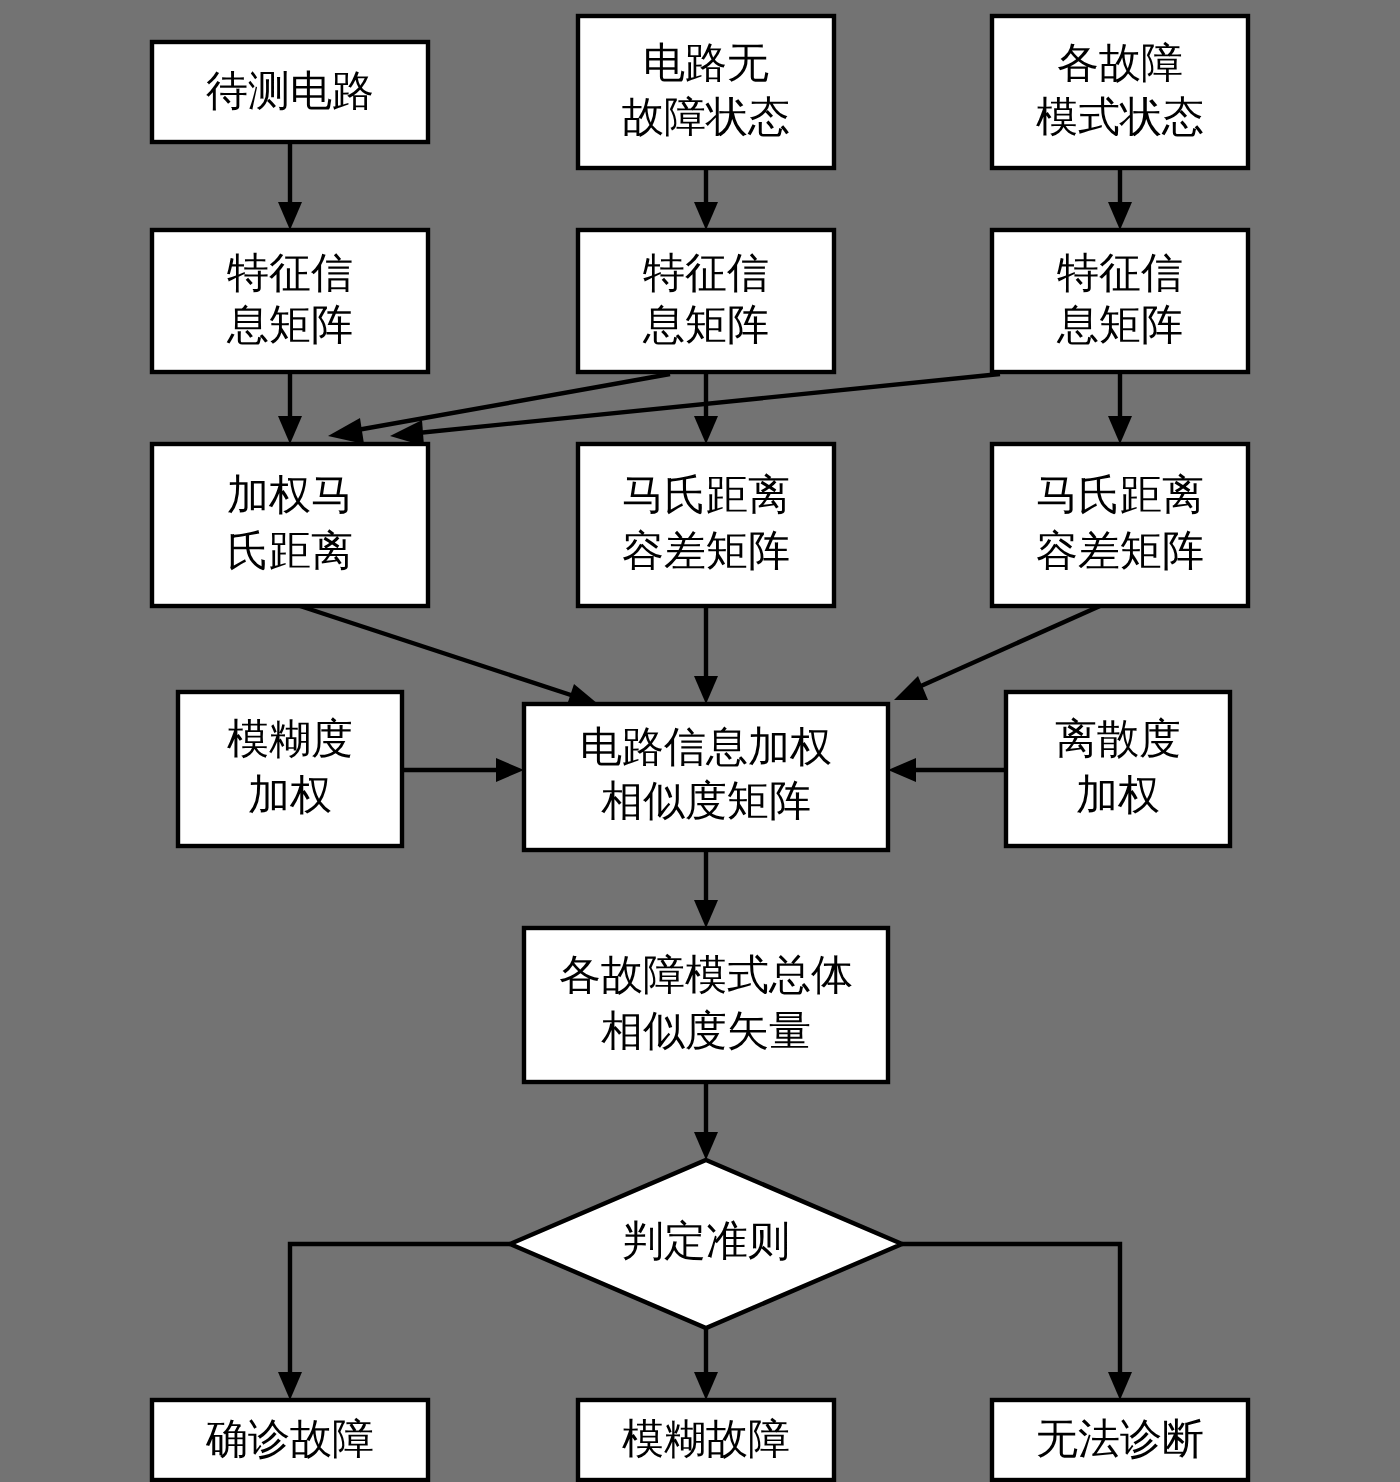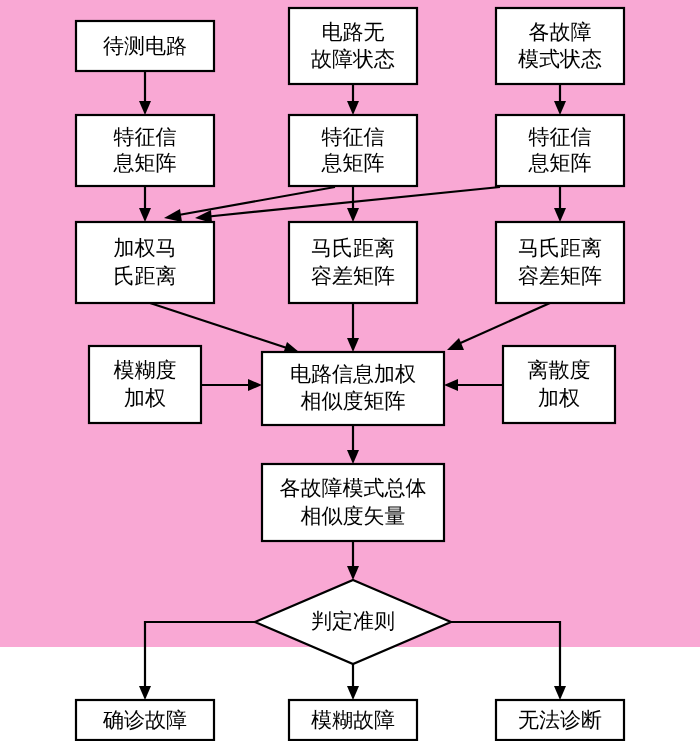--- a/index.html
+++ b/index.html
@@ -10,22 +10,22 @@
   }
   body {
     width: 700px;
     height: 741px;
     font-family: "DejaVu Sans", "Liberation Sans", sans-serif;
     overflow: hidden;
   }
   #diagram-root {
     position: relative;
     width: 700px;
-    height: 647px;
-    background: #f9a8d4;
+    height: 741px;
+    background: #737373;
   }
   svg#flowchart {
     display: block;
     width: 700px;
     height: 741px;
   }
   .node-box {
     fill: #ffffff;
     stroke: #000000;
     stroke-width: 2.2;

